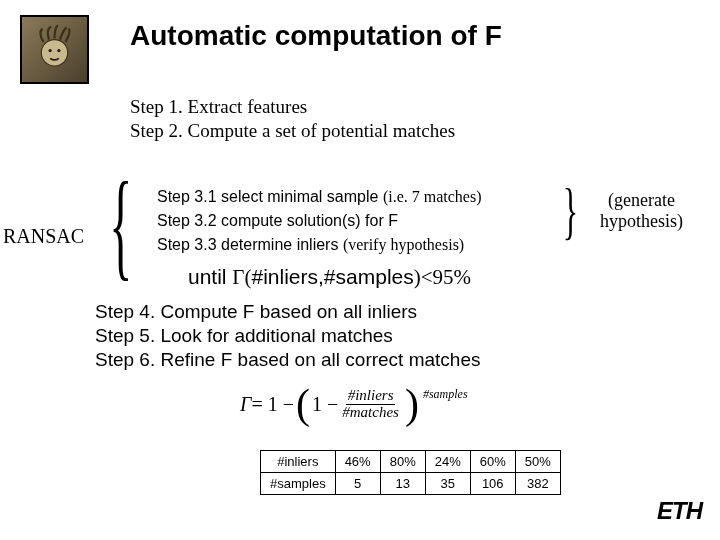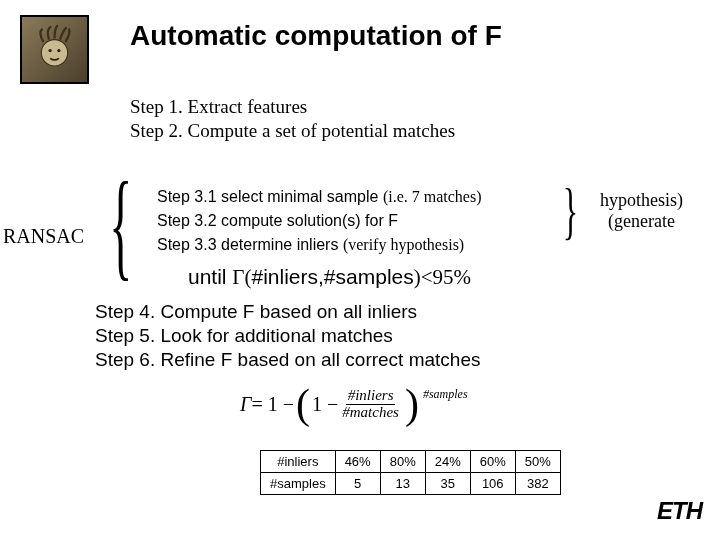--- a/index.html
+++ b/index.html
@@ -187,22 +187,22 @@
   </div>
   <div>Step 3.2 compute solution(s) for F</div>
   <div>
     <span>Step 3.3 determine inliers</span>
     <span class="sub-note">(verify hypothesis)</span>
   </div>
 </div>
 
 <div class="brace-right">}</div>
 <div class="gen-hyp">
+  <div>(generate</div>
   <div>hypothesis)</div>
-  <div>(generate</div>
 </div>
 
 <div class="until">
   <span>until </span><span class="gamma">Γ(</span><span>#inliers,#samples</span><span class="gamma">)&lt;95%</span>
 </div>
 
 <div class="steps-bottom">
   <div>Step 4. Compute F based on all inliers</div>
   <div>Step 5. Look for additional matches</div>
   <div>Step 6. Refine F based on all correct matches</div>

